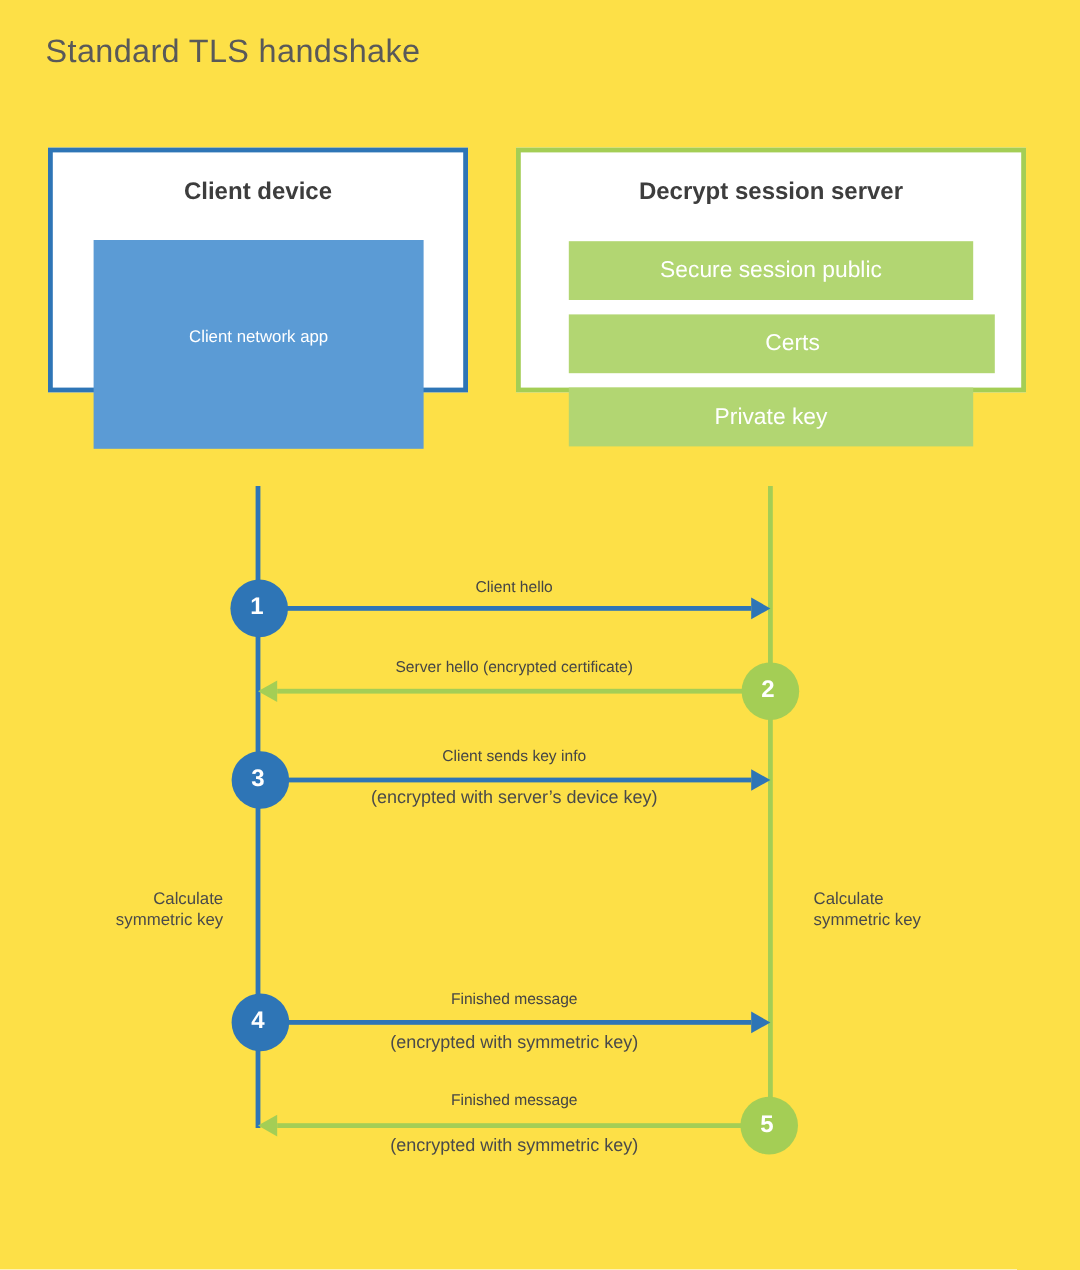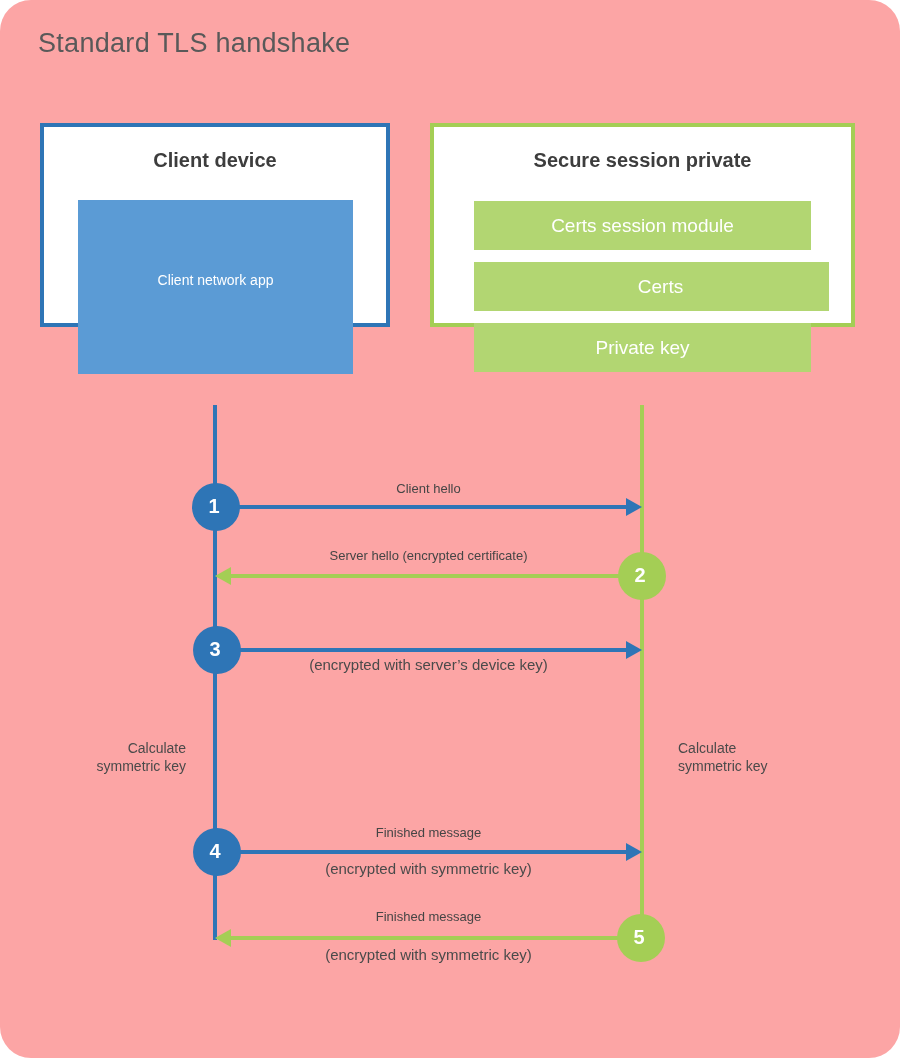--- a/index.html
+++ b/index.html
@@ -1,18 +1,18 @@
 <!DOCTYPE html>
 <html><head>
 <meta charset="utf-8">
 <style>
   html,body { margin:0; padding:0; background:#ffffff; }
   .canvas {
-    position:relative; width:900px; height:1058px; background:#fca5a5;
-    font-family:"Liberation Sans", sans-serif; overflow:hidden;border-radius:31px;
+    position:relative; width:900px; height:1058px; background:#fde047;
+    font-family:"Liberation Sans", sans-serif; overflow:hidden;
   }
   .page-title {
     position:absolute; left:38px; top:28px;
     font-size:27px; font-weight:300; color:#595959; letter-spacing:0.3px;
   }
   
   .actor-box {
     position:absolute; top:123px; height:204px; background:#ffffff;
     border:4px solid; box-sizing:border-box;
   }
@@ -81,39 +81,40 @@
   <div class="page-title">Standard TLS handshake</div>
 
   <div class="actor-box client-box">
     <div class="box-header">Client device</div>
     <div class="client-module">
       <span>Client network app</span>
     </div>
   </div>
 
   <div class="actor-box server-box">
-    <div class="box-header">Secure session private</div>
-    <div class="server-bar bar-0">Certs session module</div>
+    <div class="box-header">Decrypt session server</div>
+    <div class="server-bar bar-0">Secure session public</div>
     <div class="server-bar bar-1">Certs</div>
     <div class="server-bar bar-2">Private key</div>
   </div>
 
   <div class="lifeline blue-line"></div>
   <div class="lifeline green-line"></div>
 
   <div class="arrow-line blue-fill" style="left:215px; top:505px;"></div>
   <div class="arrow-head head-right" style="left:626px; top:498px;"></div>
   <div class="msg-label" style="top:481px;">Client hello</div>
 
   <div class="arrow-line green-fill" style="left:231px; top:574px;"></div>
   <div class="arrow-head head-left" style="left:215px; top:567px;"></div>
   <div class="msg-label" style="top:548px;">Server hello (encrypted certificate)</div>
 
   <div class="arrow-line blue-fill" style="left:215px; top:648px;"></div>
   <div class="arrow-head head-right" style="left:626px; top:641px;"></div>
+  <div class="msg-label" style="top:622px;">Client sends key info</div>
   <div class="msg-sublabel" style="top:656px;">(encrypted with server’s device key)</div>
 
   <div class="arrow-line blue-fill" style="left:215px; top:850px;"></div>
   <div class="arrow-head head-right" style="left:626px; top:843px;"></div>
   <div class="msg-label" style="top:825px;">Finished message</div>
   <div class="msg-sublabel" style="top:860px;">(encrypted with symmetric key)</div>
 
   <div class="arrow-line green-fill" style="left:231px; top:936px;"></div>
   <div class="arrow-head head-left" style="left:215px; top:929px;"></div>
   <div class="msg-label" style="top:909px;">Finished message</div>

